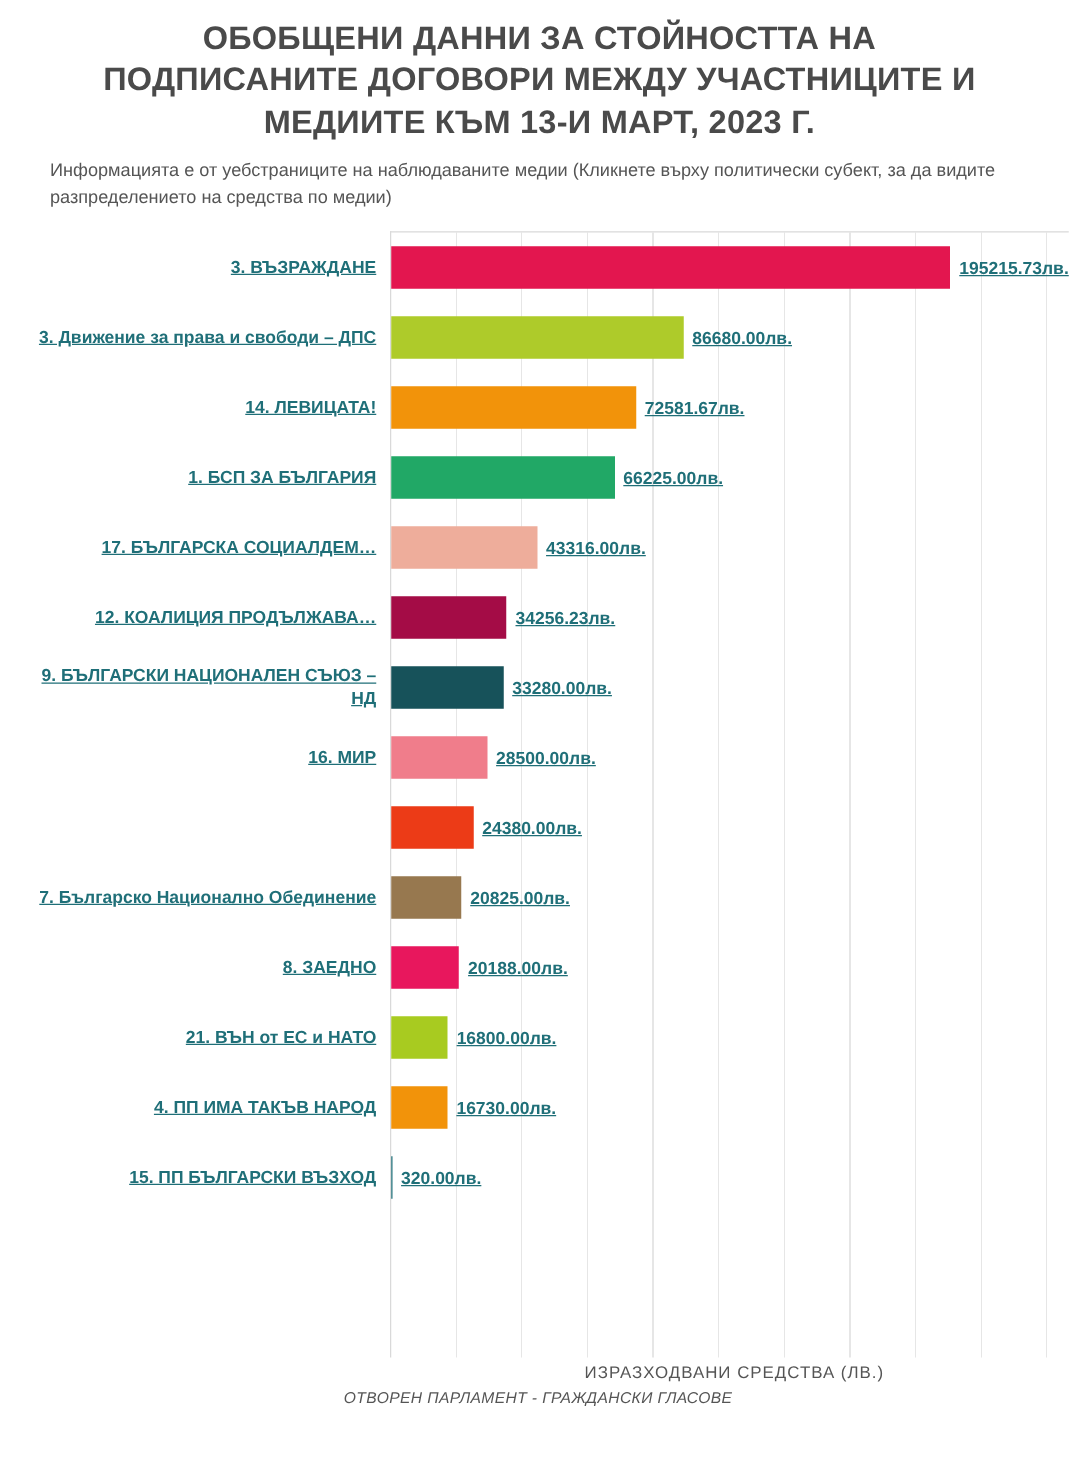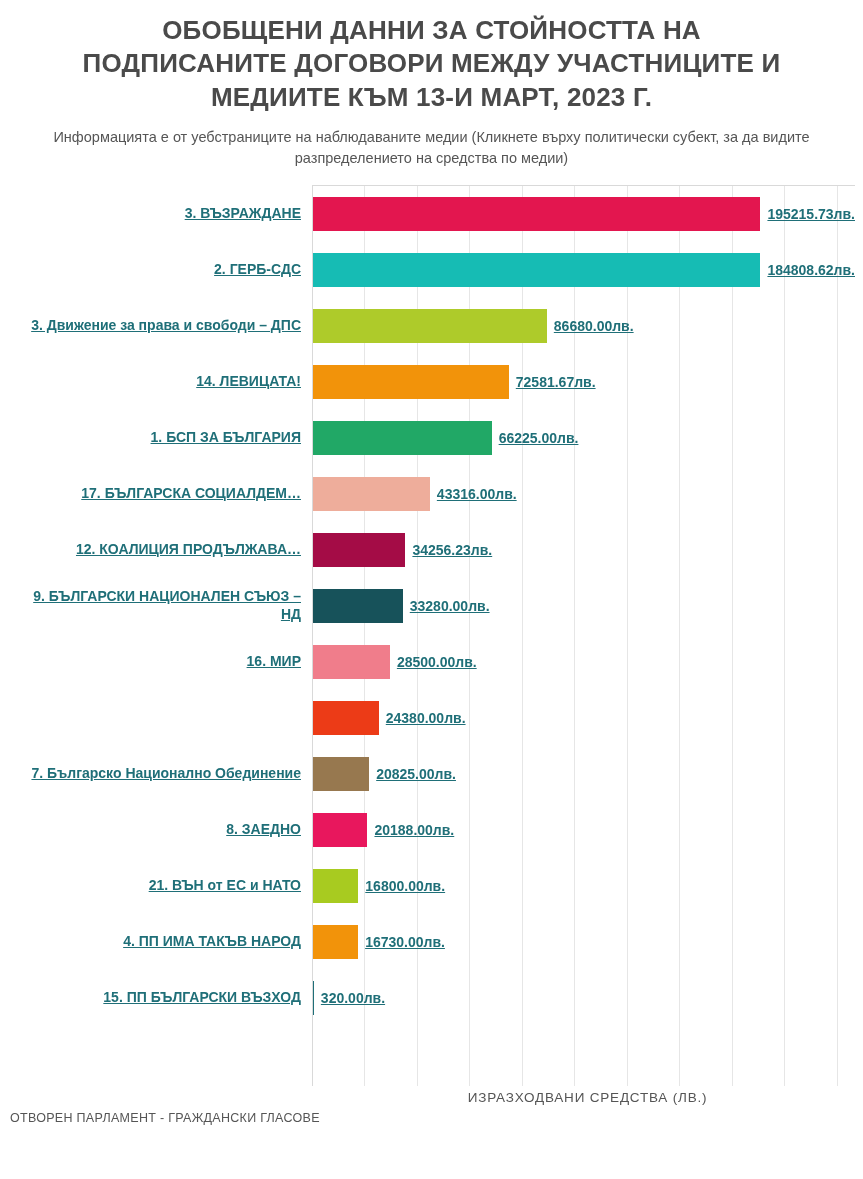--- a/index.html
+++ b/index.html
@@ -25,21 +25,20 @@
     text-align: center;
     font-size: 26px;
     font-weight: bold;
     color: #4a4a4a;
     letter-spacing: 0.2px;
     line-height: 1.28;
     padding: 14px 60px 0 60px;
     box-sizing: border-box;
   }
   .subtitle {
-    text-align: center;
     font-size: 14.5px;
     color: #555555;
     line-height: 1.45;
     padding: 13px 40px 0 40px;
     box-sizing: border-box;
   }
   .chart-wrap {
     position: relative;
     margin-top: 16px;
     padding-left: 10px;
@@ -101,48 +100,44 @@
   }
   .axis-title {
     text-align: center;
     font-size: 13.5px;
     color: #555555;
     letter-spacing: 0.8px;
     margin-top: 4px;
     margin-left: 302px;
   }
   .credit {
-    text-align: left;
+    text-align: center;
     font-size: 12.5px;
     color: #555555;
     letter-spacing: 0.3px;
     margin-top: 6px;
     padding-right: 12px;
+    font-style: italic;
   }
 </style>
 </head>
 <body>
 
 <div id="page">
 
   <div class="title">ОБОБЩЕНИ ДАННИ ЗА СТОЙНОСТТА НА ПОДПИСАНИТЕ ДОГОВОРИ МЕЖДУ УЧАСТНИЦИТЕ И МЕДИИТЕ КЪМ 13-И МАРТ, 2023 Г.</div>
   <div class="subtitle">Информацията е от уебстраниците на наблюдаваните медии (Кликнете върху политически субект, за да видите разпределението на средства по медии)</div>
 
   <div class="chart-wrap">
     <div class="plot">
       <div class="rows" id="rows">
           <div class="row">
             <div class="row-label">3. ВЪЗРАЖДАНЕ</div>
             <div class="bar" style="width: 526.606px; background: rgb(227, 22, 79);"></div>
             <div class="bar-value">195215.73лв.</div>
-          </div>
-          <div class="row">
-            <div class="row-label">2. ГЕРБ-СДС</div>
-            <div class="bar" style="width: 498.533px; background: rgb(22, 188, 180);"></div>
-            <div class="bar-value">184808.62лв.</div>
           </div>
           <div class="row">
             <div class="row-label">3. Движение за права и свободи – ДПС</div>
             <div class="bar" style="width: 233.825px; background: rgb(174, 203, 42);"></div>
             <div class="bar-value">86680.00лв.</div>
           </div>
           <div class="row">
             <div class="row-label">14. ЛЕВИЦАТА!</div>
             <div class="bar" style="width: 195.793px; background: rgb(242, 147, 10);"></div>
             <div class="bar-value">72581.67лв.</div>

